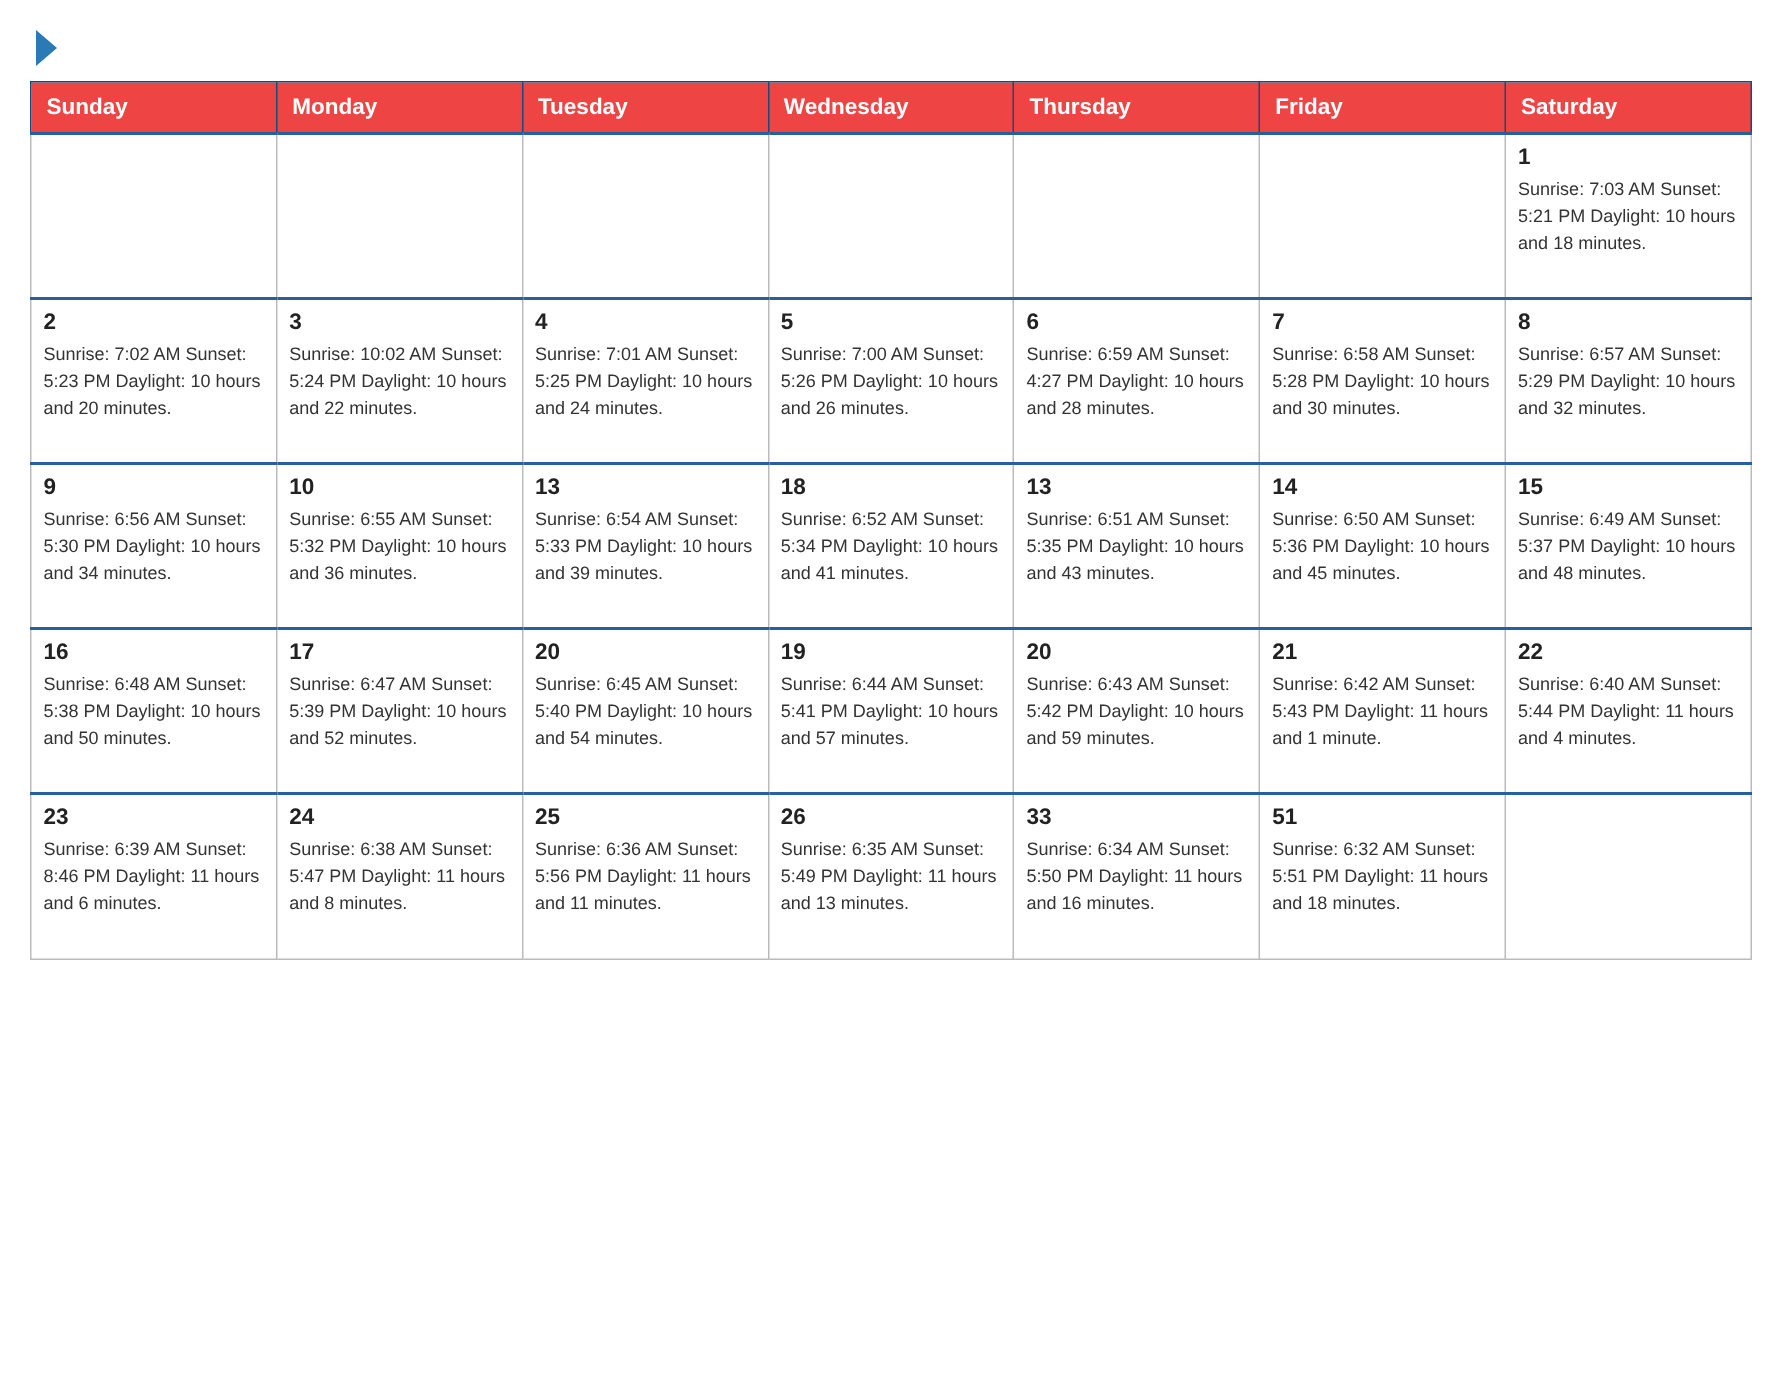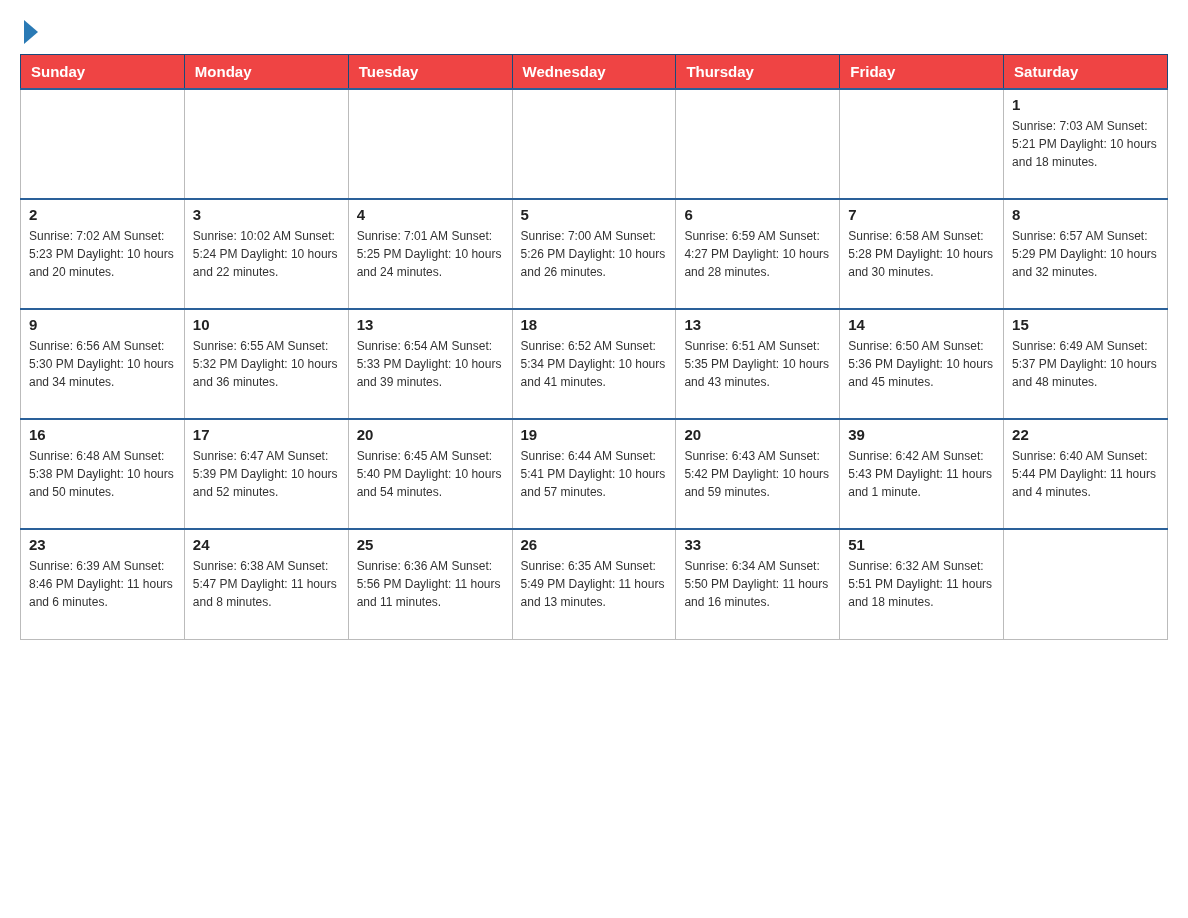--- a/index.html
+++ b/index.html
@@ -253,21 +253,21 @@
 Sunset: 5:41 PM
 Daylight: 10 hours and 57 minutes.</div>
         </td>
         <td>
           <div class="day-number">20</div>
           <div class="day-info">Sunrise: 6:43 AM
 Sunset: 5:42 PM
 Daylight: 10 hours and 59 minutes.</div>
         </td>
         <td>
-          <div class="day-number">39</div>
+          <div class="day-number">21</div>
           <div class="day-info">Sunrise: 6:42 AM
 Sunset: 5:43 PM
 Daylight: 11 hours and 1 minute.</div>
         </td>
         <td>
           <div class="day-number">22</div>
           <div class="day-info">Sunrise: 6:40 AM
 Sunset: 5:44 PM
 Daylight: 11 hours and 4 minutes.</div>
         </td>

